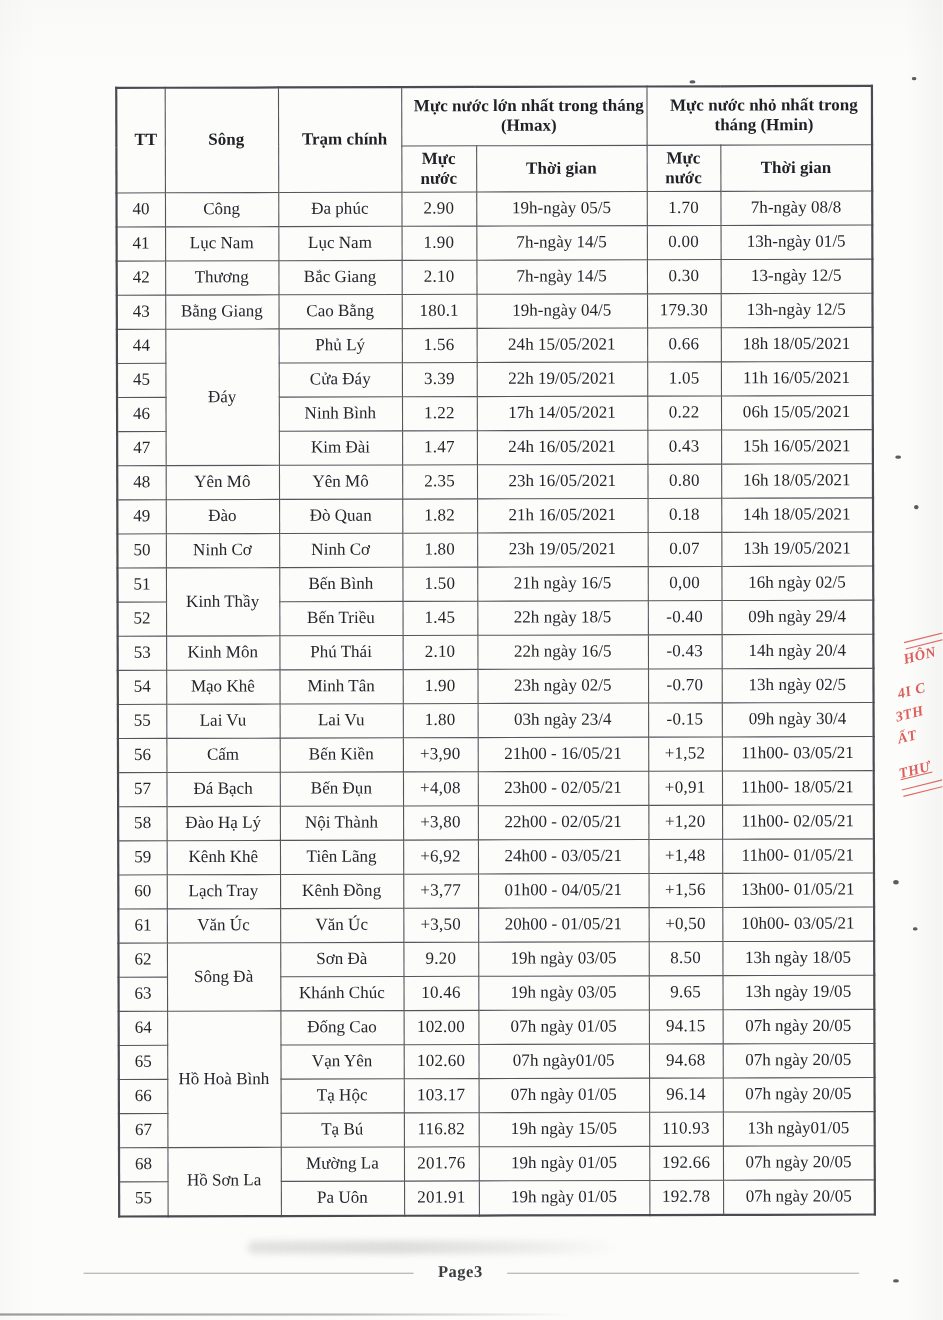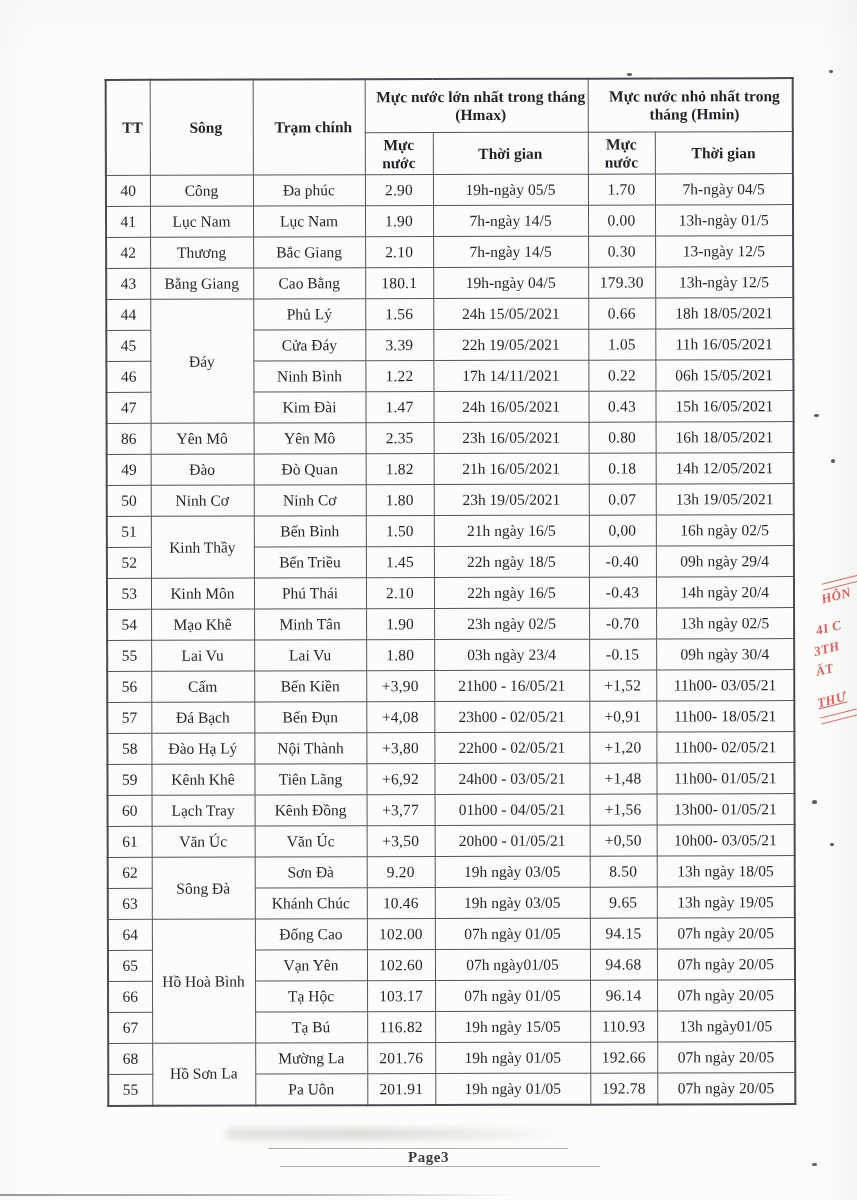--- a/index.html
+++ b/index.html
@@ -33,21 +33,21 @@
   thead tr.h1 th{height:52px;padding-left:11px;}
   thead tr.h2 th{height:41px;}
   tbody tr{height:31px;}
   td.c-tt{font-size:15px;margin-left:28px;}
   td.c-river{white-space:pre-line;line-height:1.5;}
   td.c-num{font-size:15.5px;letter-spacing:0.2px;}
   td.c-time{font-size:15px;}
   
   .footer{
     position:absolute;left:0;top:1146px;width:857px;height:22px;
-    display:flex;align-items:center;justify-content:center;flex-direction:column;
+    display:flex;align-items:center;justify-content:center;
   }
   .footer .rule{height:0;border-top:1px solid #adadab;}
   .footer .rule.l{width:300px;margin-right:22px;}
   .footer .rule.r{width:320px;margin-left:22px;}
   .footer .pageno{
     font-weight:bold;font-size:15px;color:#3a3c40;letter-spacing:0.5px;
   }
   .smudge{
     position:absolute;left:225px;top:1128px;width:340px;height:12px;
     background:linear-gradient(90deg,rgba(120,120,118,0.18),rgba(140,140,138,0.28) 40%,rgba(150,150,148,0.15) 75%,rgba(0,0,0,0));
@@ -101,21 +101,21 @@
       </tr>
     </thead>
     <tbody>
         <tr>
           <td class="c-tt">40</td>
           <td class="c-river" rowspan="1">Công</td>
           <td class="c-station">Đa phúc</td>
           <td class="c-num">2.90</td>
           <td class="c-time">19h-ngày 05/5</td>
           <td class="c-num">1.70</td>
-          <td class="c-time">7h-ngày 04/5</td>
+          <td class="c-time">7h-ngày 08/8</td>
         </tr>
         <tr>
           <td class="c-tt">41</td>
           <td class="c-river" rowspan="1">Lục Nam</td>
           <td class="c-station">Lục Nam</td>
           <td class="c-num">1.90</td>
           <td class="c-time">7h-ngày 14/5</td>
           <td class="c-num">0.00</td>
           <td class="c-time">13h-ngày 01/5</td>
         </tr>
@@ -151,49 +151,49 @@
           <td class="c-station">Cửa Đáy</td>
           <td class="c-num">3.39</td>
           <td class="c-time">22h 19/05/2021</td>
           <td class="c-num">1.05</td>
           <td class="c-time">11h 16/05/2021</td>
         </tr>
         <tr>
           <td class="c-tt">46</td>
           <td class="c-station">Ninh Bình</td>
           <td class="c-num">1.22</td>
-          <td class="c-time">17h 14/11/2021</td>
+          <td class="c-time">17h 14/05/2021</td>
           <td class="c-num">0.22</td>
           <td class="c-time">06h 15/05/2021</td>
         </tr>
         <tr>
           <td class="c-tt">47</td>
           <td class="c-station">Kim Đài</td>
           <td class="c-num">1.47</td>
           <td class="c-time">24h 16/05/2021</td>
           <td class="c-num">0.43</td>
           <td class="c-time">15h 16/05/2021</td>
         </tr>
         <tr>
-          <td class="c-tt">86</td>
+          <td class="c-tt">48</td>
           <td class="c-river" rowspan="1">Yên Mô</td>
           <td class="c-station">Yên Mô</td>
           <td class="c-num">2.35</td>
           <td class="c-time">23h 16/05/2021</td>
           <td class="c-num">0.80</td>
           <td class="c-time">16h 18/05/2021</td>
         </tr>
         <tr>
           <td class="c-tt">49</td>
           <td class="c-river" rowspan="1">Đào</td>
           <td class="c-station">Đò Quan</td>
           <td class="c-num">1.82</td>
           <td class="c-time">21h 16/05/2021</td>
           <td class="c-num">0.18</td>
-          <td class="c-time">14h 12/05/2021</td>
+          <td class="c-time">14h 18/05/2021</td>
         </tr>
         <tr>
           <td class="c-tt">50</td>
           <td class="c-river" rowspan="1">Ninh Cơ</td>
           <td class="c-station">Ninh Cơ</td>
           <td class="c-num">1.80</td>
           <td class="c-time">23h 19/05/2021</td>
           <td class="c-num">0.07</td>
           <td class="c-time">13h 19/05/2021</td>
         </tr>

